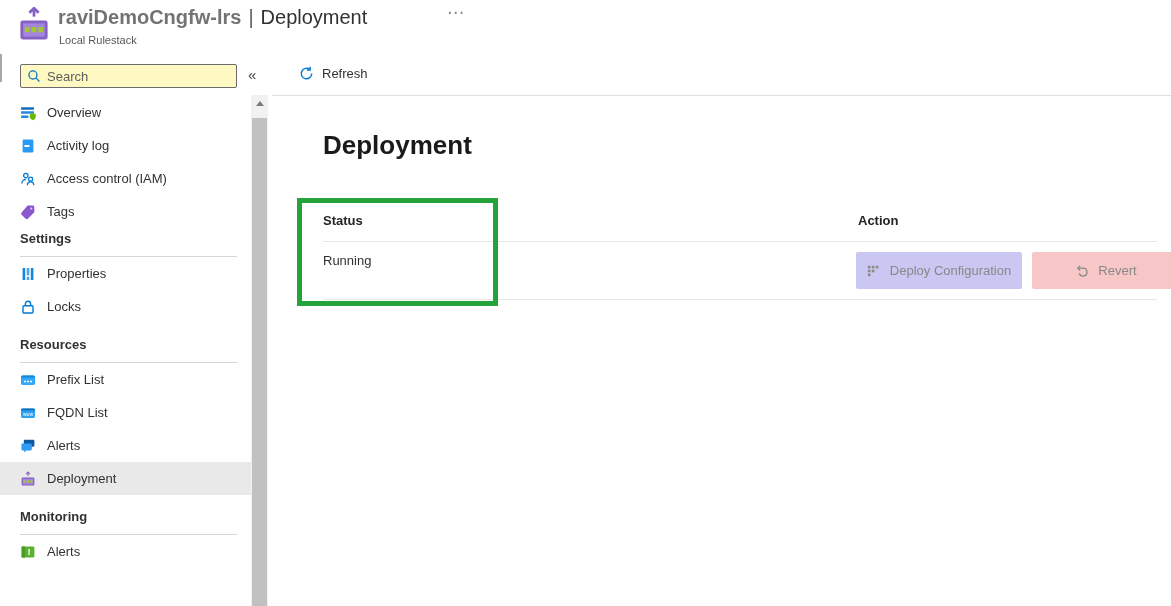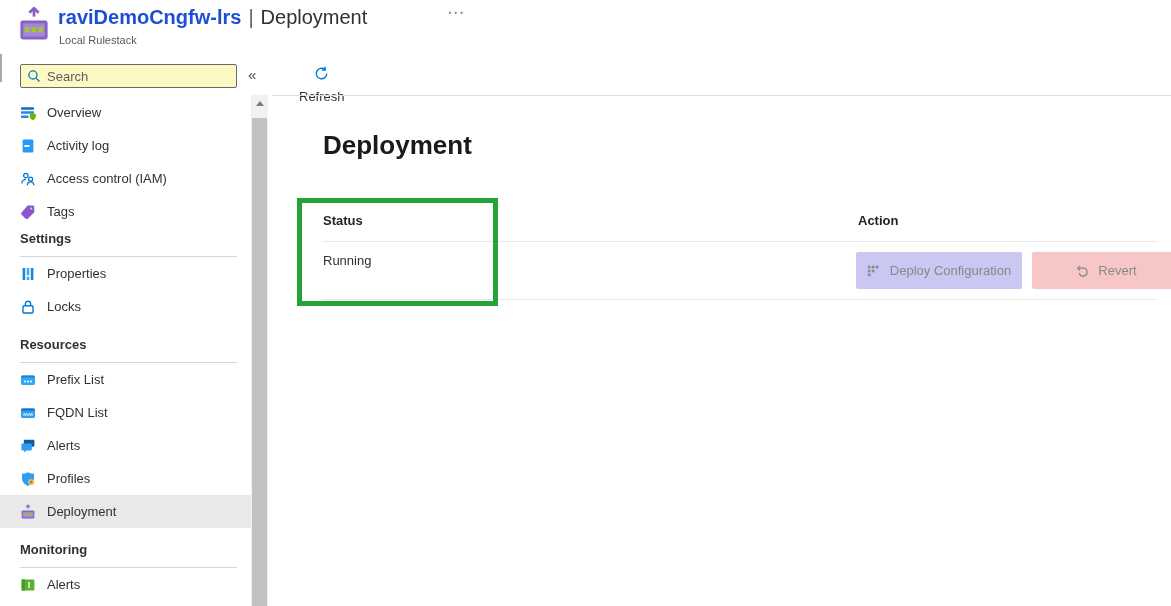--- a/index.html
+++ b/index.html
@@ -5,21 +5,21 @@
   * { margin:0; padding:0; box-sizing:border-box; }
   html,body { width:1171px; height:606px; overflow:hidden; background:#fff;
     font-family:"Liberation Sans","DejaVu Sans",sans-serif; color:#323130; }
   .abs { position:absolute; }
   body { position:relative; }
 
   
   .edge-tick { left:0; top:54px; width:2px; height:28px; background:#a8a8a8; }
   .hdr-icon { left:18px; top:7px; width:32px; height:38px; }
   .hdr-titleline { left:58px; top:6px; font-size:20px; white-space:nowrap; }
-  .hdr-resname { font-weight:700; color:#1d4ed8; }
+  .hdr-resname { font-weight:700; color:#737373; }
   .hdr-sep { color:#605e5c; font-weight:400; padding:0 7px; }
   .hdr-page { font-weight:400; color:#323130; }
   .hdr-more { left:447px; top:2px; font-size:17px; color:#8a8886; cursor:pointer; }
   .hdr-sub { left:59px; top:34px; font-size:11px; color:#5a5855; }
 
   
   .searchbox { left:20px; top:64px; width:217px; height:24px; border:1px solid #6b6b6b;
     border-radius:2px; display:flex; align-items:center; padding:0 6px; gap:6px; background:#fef9c3; }
   .searchbox input { border:none; outline:none; flex:1; font-size:13px;
     font-family:inherit; color:#323130; background:transparent; }
@@ -38,22 +38,22 @@
 
   
   .sb { left:251px; top:95px; width:17px; height:511px; background:#f1f1f1; }
   .sb-up { position:absolute; top:0; left:0; width:17px; height:17px;
     display:flex; align-items:center; justify-content:center; }
   .sb-up .tri { width:0; height:0; border-left:4px solid transparent;
     border-right:4px solid transparent; border-bottom:5px solid #7b7b7b; }
   .sb-thumb { position:absolute; top:23px; left:1px; width:15px; height:488px; background:#c1c1c1; }
 
   
-  .toolbar-refresh { left:299px; top:66px; display:flex; align-items:center; gap:8px;
-    font-size:13px; color:#323130; cursor:pointer; height:20px;flex-direction:column; }
+  .toolbar-refresh { left:299px; top:66px; display:flex; align-items:flex-start; gap:8px;
+    font-size:13px; color:#323130; cursor:pointer; height:20px; }
   .toolbar-rule { left:272px; top:95px; width:899px; height:1px; background:#e1dfdd; }
   .page-title { left:323px; top:130px; font-size:26px; font-weight:700; color:#1b1a19; }
 
   .col-status-hdr { left:323px; top:213px; font-size:13px; font-weight:700; color:#252423; }
   .col-action-hdr { left:858px; top:213px; font-size:13px; font-weight:700; color:#252423; }
   .tbl-hdr-rule { left:323px; top:241px; width:834px; height:1px; background:#e8e6e4; }
   .cell-status { left:323px; top:253px; font-size:13px; color:#323130; }
   .tbl-row-rule { left:323px; top:299px; width:834px; height:1px; background:#e8e6e4; }
 
   .actions { left:856px; top:252px; display:flex; gap:10px; }
@@ -204,30 +204,20 @@
   <div class="nav-item">
     <span class="ic">
       <svg viewBox="0 0 16 16" width="16" height="16">
         <path d="M5 1.8h8.2c.7 0 1.2.5 1.2 1.2v4.6c0 .7-.5 1.2-1.2 1.2H11l-2 2v-2H5c-.7 0-1.2-.5-1.2-1.2V3c0-.7.5-1.2 1.2-1.2z" fill="#0c59a4"></path>
         <path d="M2.6 5.4h8c.7 0 1.2.5 1.2 1.2v4.6c0 .7-.5 1.2-1.2 1.2H6.4l-2.2 2.2v-2.2H2.6c-.7 0-1.2-.5-1.2-1.2V6.6c0-.7.5-1.2 1.2-1.2z" fill="#2f9cf4"></path>
       </svg>
     </span>
     <span>Alerts</span>
   </div>
 
-  <div class="nav-item">
-    <span class="ic">
-      <svg viewBox="0 0 16 16" width="16" height="16">
-        <path d="M8 1.2c2 1 4 1.5 6 1.5v4.6c0 3.6-2.4 6.1-6 7.6-3.6-1.5-6-4-6-7.6V2.7c2 0 4-.5 6-1.5z" fill="#2f9cf4"></path>
-        <circle cx="11" cy="11" r="3.1" fill="#f5b72d"></circle>
-        <circle cx="11" cy="11" r="1.2" fill="#2f9cf4"></circle>
-      </svg>
-    </span>
-    <span>Profiles</span>
-  </div>
 
   <div class="nav-item selected">
     <span class="ic">
       <svg viewBox="0 0 16 16" width="16" height="16">
         <path d="M8 1.4v3.4" stroke="#8661c5" stroke-width="1.2" fill="none"></path>
         <path d="M6.1 3.1 8 1.2l1.9 1.9" fill="none" stroke="#8661c5" stroke-width="1.2"></path>
         <rect x="1.6" y="6.6" width="12.8" height="8" rx="1" fill="#8661c5"></rect>
         <rect x="2.8" y="7.8" width="10.4" height="5.6" fill="#a586dd"></rect>
         <rect x="3.6" y="9.3" width="2.2" height="2.4" fill="#a3c62f"></rect>
         <rect x="6.9" y="9.3" width="2.2" height="2.4" fill="#a3c62f"></rect>

